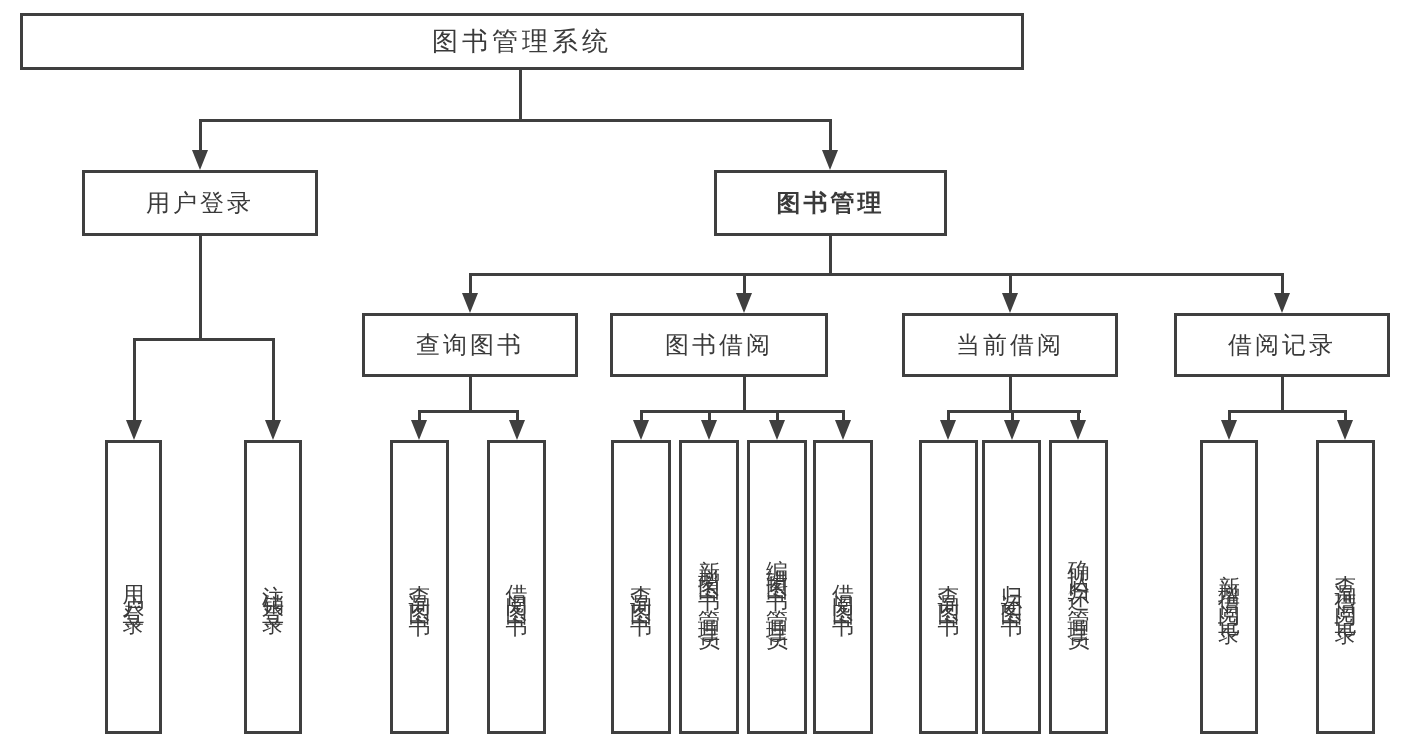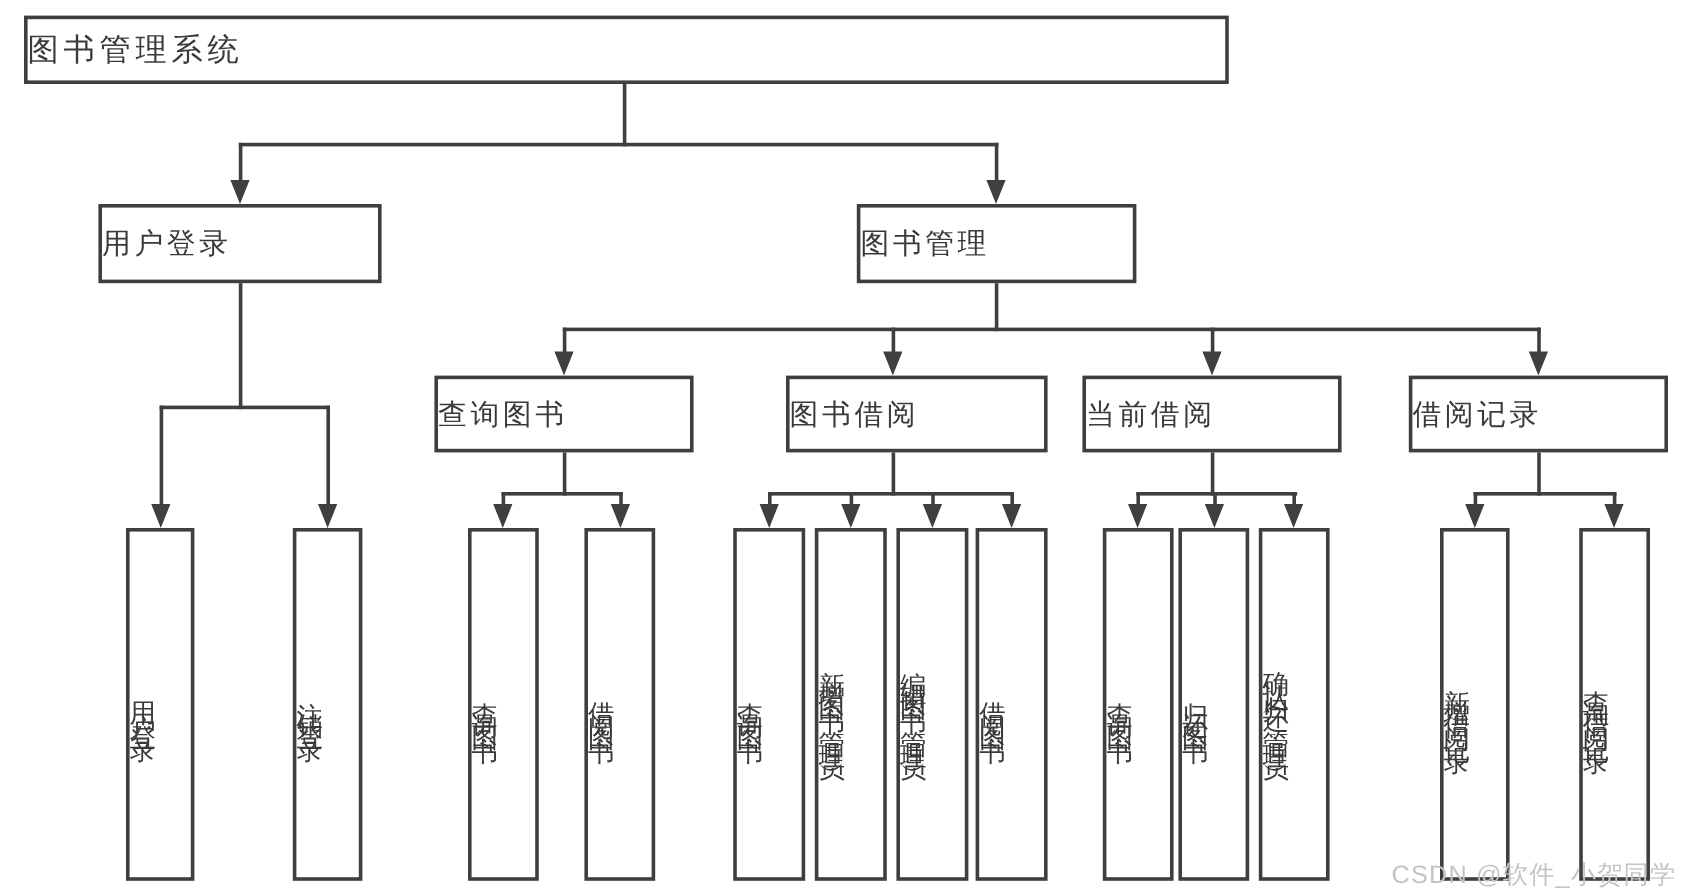--- a/index.html
+++ b/index.html
@@ -18,20 +18,21 @@
     color: var(--text);
     overflow: hidden;
   }
   .box {
     position: absolute;
     box-sizing: border-box;
     border: 3px solid var(--line);
     background: #fff;
     display: flex;
     align-items: center;
+    justify-content: center;
   }
   .box .lbl {
     font-size: 24px;
     letter-spacing: 3px;
     white-space: nowrap;
   }
   .box.root .lbl {
     font-size: 26px;
     letter-spacing: 4px;
   }
@@ -75,21 +76,21 @@
   <div class="vline" style="left:519px; top:70px; height:52px;"></div>
   <div class="hline" style="left:199px; top:119px; width:633px;"></div>
   <div class="vline" style="left:199px; top:119px; height:35px;"></div>
   <div class="arrow" style="left:192px; top:150px;"></div>
   <div class="vline" style="left:829px; top:119px; height:35px;"></div>
   <div class="arrow" style="left:822px; top:150px;"></div>
 
   <div class="box" style="left:82px; top:170px; width:236px; height:66px;">
     <span class="lbl">用户登录</span>
   </div>
-  <div class="box" style="left:714px; top:170px; width:233px; height:66px;">
+  <div class="box" style="left:714px; top:170px; width:233px; height:66px;font-weight:bold;">
     <span class="lbl">图书管理</span>
   </div>
 
   <div class="vline" style="left:199px; top:236px; height:105px;"></div>
   <div class="hline" style="left:133px; top:338px; width:142px;"></div>
   <div class="vline" style="left:133px; top:338px; height:86px;"></div>
   <div class="arrow" style="left:126px; top:420px;"></div>
   <div class="vline" style="left:272px; top:338px; height:86px;"></div>
   <div class="arrow" style="left:265px; top:420px;"></div>
 
@@ -100,21 +101,21 @@
   <div class="vline" style="left:743px; top:273px; height:24px;"></div>
   <div class="arrow" style="left:736px; top:293px;"></div>
   <div class="vline" style="left:1009px; top:273px; height:24px;"></div>
   <div class="arrow" style="left:1002px; top:293px;"></div>
   <div class="vline" style="left:1281px; top:273px; height:24px;"></div>
   <div class="arrow" style="left:1274px; top:293px;"></div>
 
   <div class="box" style="left:362px; top:313px; width:216px; height:64px;">
     <span class="lbl">查询图书</span>
   </div>
-  <div class="box" style="left:655px; top:313px; width:218px; height:64px;">
+  <div class="box" style="left:610px; top:313px; width:218px; height:64px;">
     <span class="lbl">图书借阅</span>
   </div>
   <div class="box" style="left:1174px; top:313px; width:216px; height:64px;">
     <span class="lbl">借阅记录</span>
   </div>
   <div class="box" style="left:902px; top:313px; width:216px; height:64px;">
     <span class="lbl">当前借阅</span>
   </div>
 
   <div class="vline" style="left:469px; top:377px; height:36px;"></div>
@@ -188,15 +189,14 @@
     <span class="lbl">确认归还（管理员）</span>
   </div>
 
   <div class="box leaf" style="left:1200px; top:440px; width:58px; height:294px;">
     <span class="lbl">新增借阅记录</span>
   </div>
   <div class="box leaf" style="left:1316px; top:440px; width:59px; height:294px;">
     <span class="lbl">查询借阅记录</span>
   </div>
 
-  <div class="watermark">CSDN @软件_小贺同学</div>
 
 </div>
 
 </body></html>

